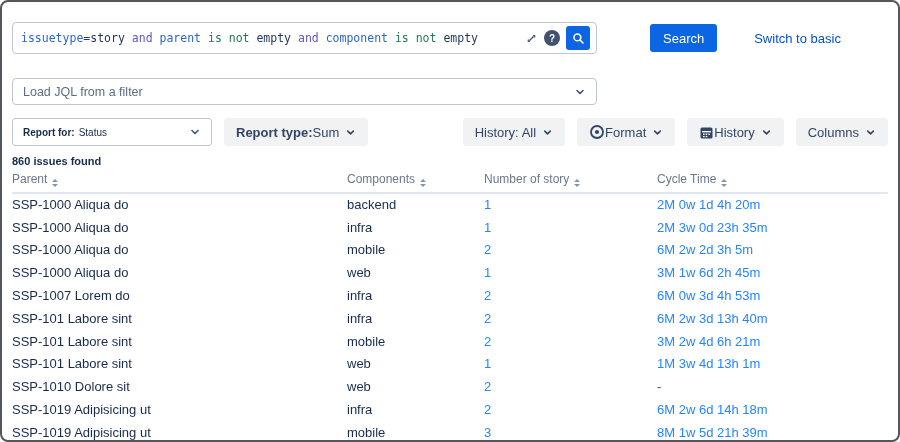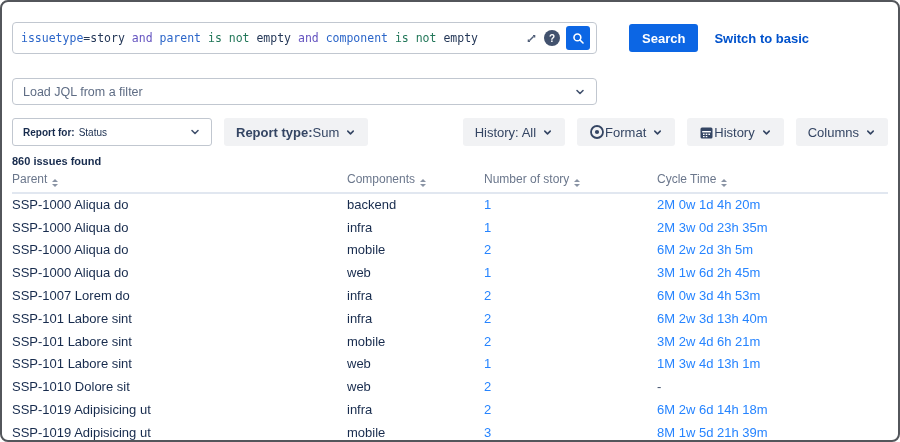--- a/index.html
+++ b/index.html
@@ -7,21 +7,21 @@
   body { font-family: "Liberation Sans", sans-serif; color:#172b4d; }
 
   .window {
     width:900px; height:442px;
     border:2px solid #53565b; border-radius:8px;
     background:#fff; overflow:hidden;
   }
   .content { padding:0 10px; }
 
   
-  .jql-row { display:flex; align-items:center; margin-top:20px; }
+  .jql-row { display:flex; align-items:center; margin-top:20px;gap:21px; }
   .jql-input {
     width:585px; height:32px;
     border:1px solid #c1c7d0; border-radius:4px;
     display:flex; align-items:center; padding:0 6px 0 8px;
     background:#fff;
   }
   .jql-text {
     flex:1; font-family:"DejaVu Sans Mono", monospace;
     font-size:11.5px; white-space:pre; overflow:hidden; letter-spacing:0;
   }
@@ -33,24 +33,24 @@
     display:inline-flex; align-items:center; justify-content:center;
   }
   .icon-search-btn {
     width:24px; height:24px; border:none; border-radius:3px;
     background:#0c66e4; display:inline-flex; align-items:center; justify-content:center;
     cursor:pointer; padding:0;
   }
   .search-btn {
     margin-left:32px; height:28px; padding:0 13px;
     background:#0c66e4; color:#fff; border:none; border-radius:3px;
-    font-size:13px; font-weight:700; font-family:inherit; cursor:pointer;
+    font-size:13px; font-weight:400; font-family:inherit; cursor:pointer;
   }
   .switch-link {
-    margin-left:16px; color:#0052cc; font-size:13px; font-weight:700;
+    margin-left:16px; color:#0052cc; font-size:13px; font-weight:400;
     text-decoration:none; cursor:pointer;
   }
 
   
   .filter-row { margin-top:24px; }
   .filter-select {
     width:585px; height:27px; border:1px solid #c1c7d0; border-radius:4px;
     display:flex; align-items:center; justify-content:space-between;
     padding:0 10px; color:#5e6c84; font-size:12.5px; cursor:pointer; background:#fff;
   }

